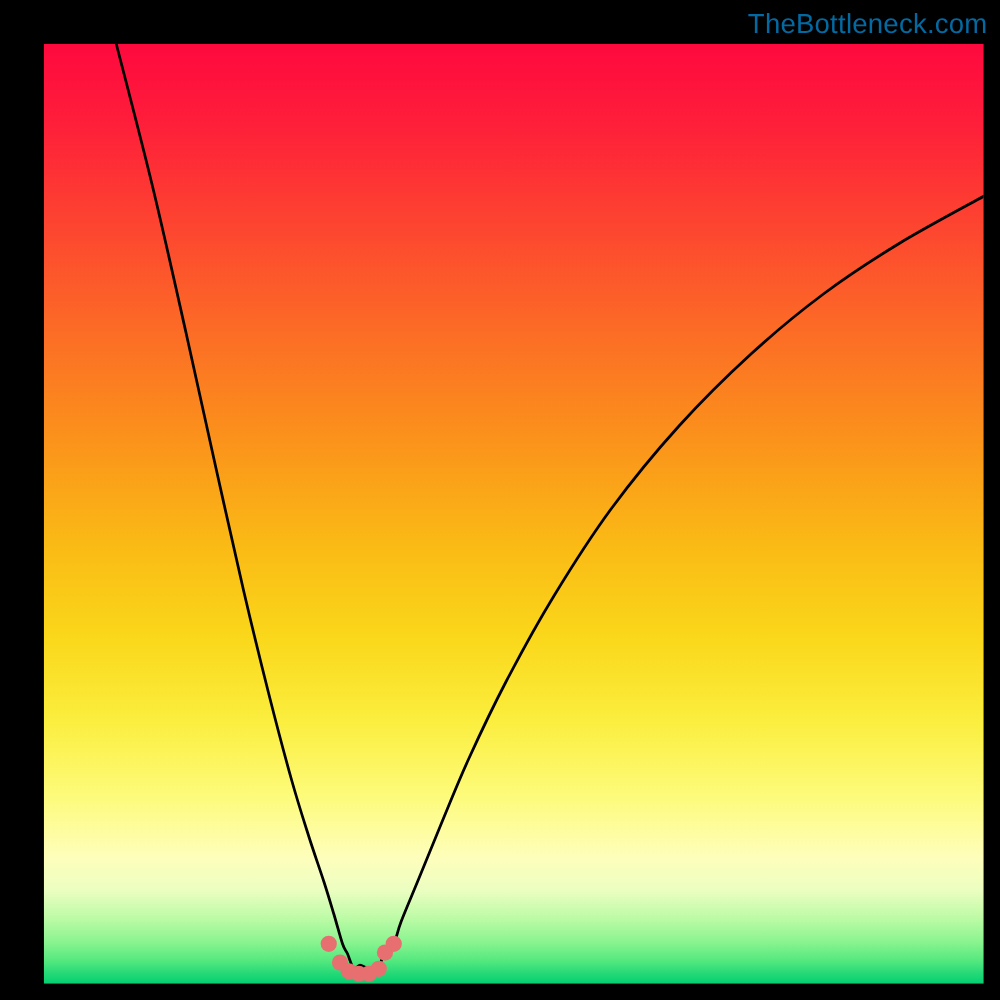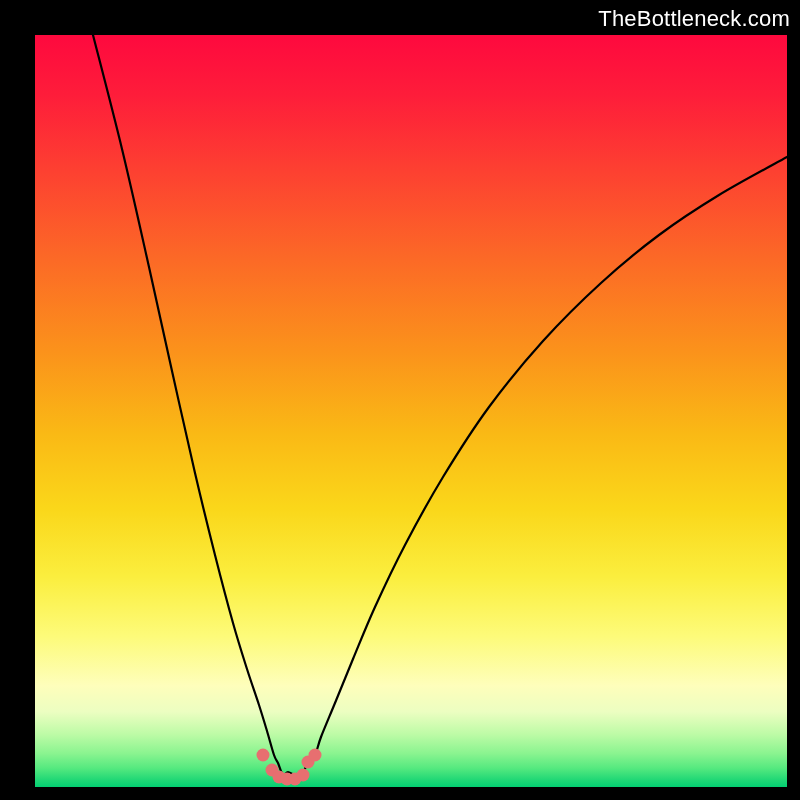--- a/index.html
+++ b/index.html
@@ -16,21 +16,21 @@
     height: 800px;
     background: #000;
   }
   .watermark {
     position: absolute;
     top: 6px;
     right: 10px;
     font-family: Arial, Helvetica, sans-serif;
     font-size: 22px;
     font-weight: 500;
-    color: #ffffff;
+    color: #0369a1;
     letter-spacing: 0.2px;
     z-index: 5;
   }
   .plot {
     position: absolute;
     left: 35px;
     top: 35px;
     width: 752px;
     height: 752px;
     overflow: hidden;

